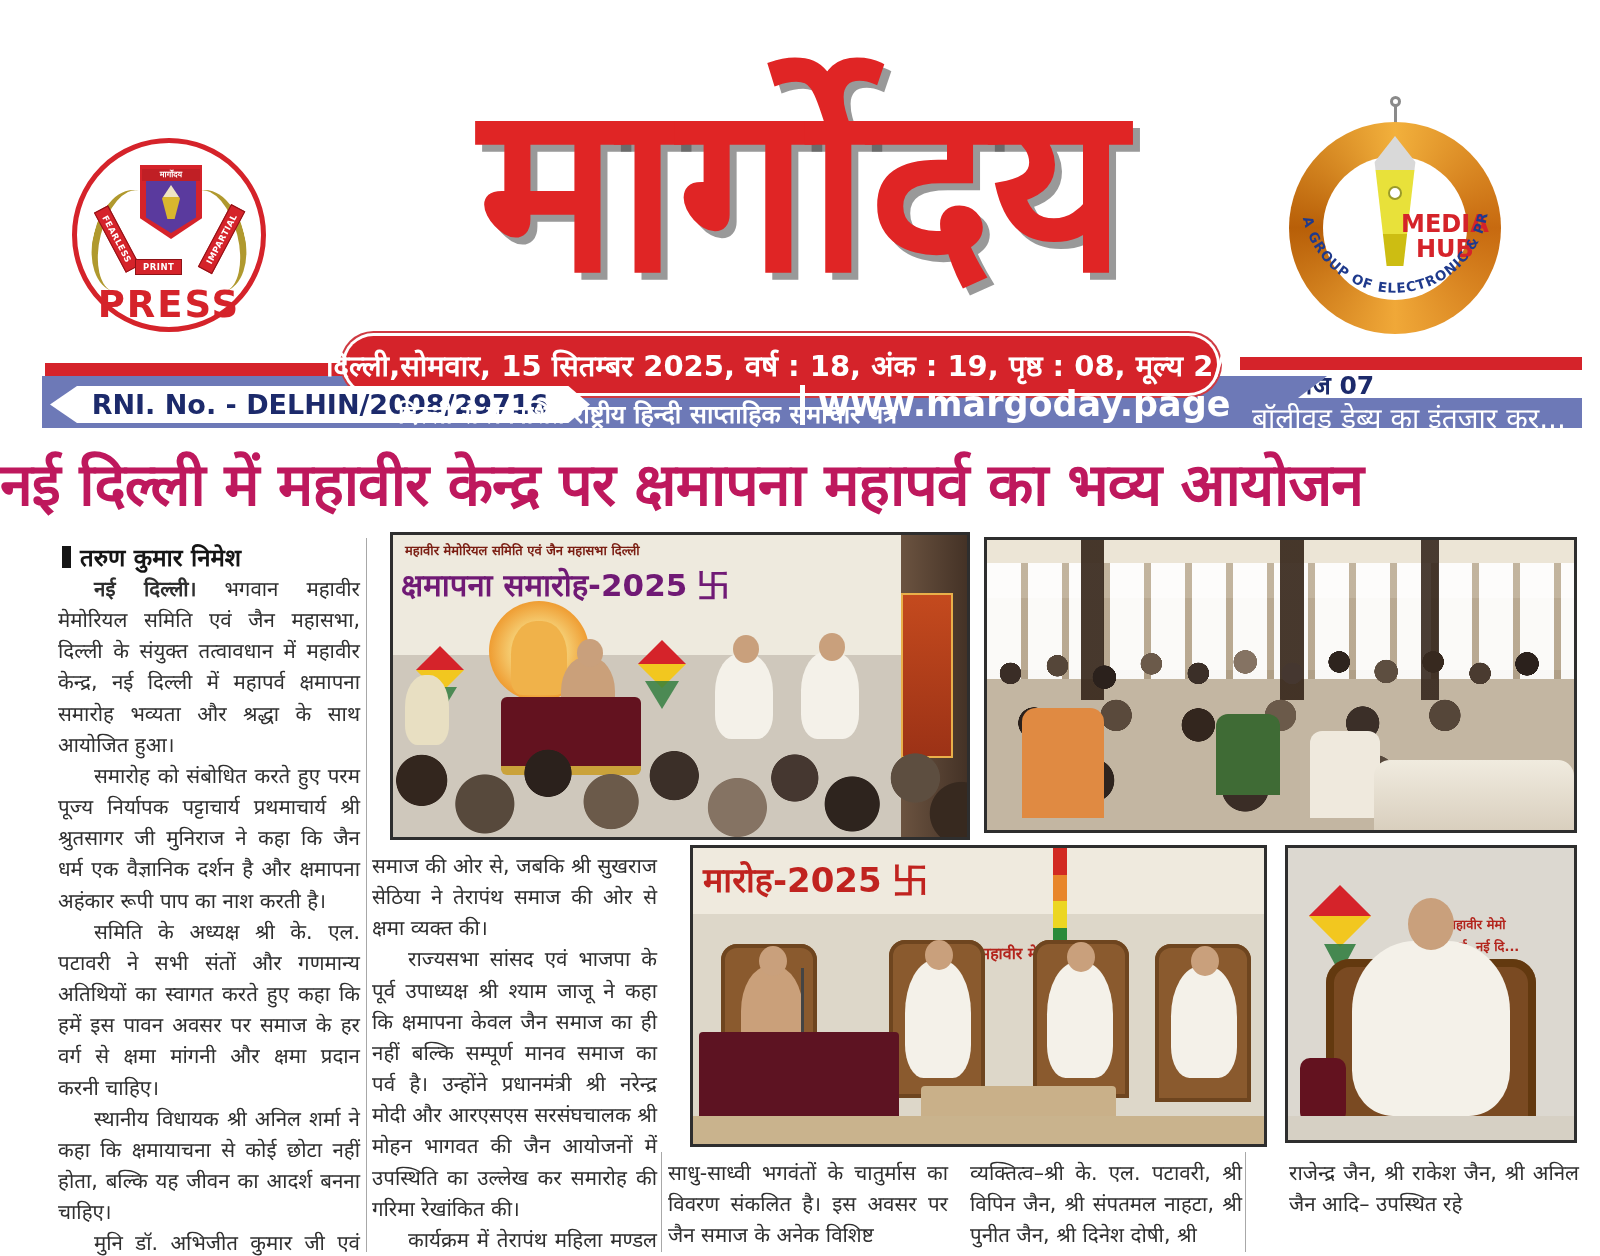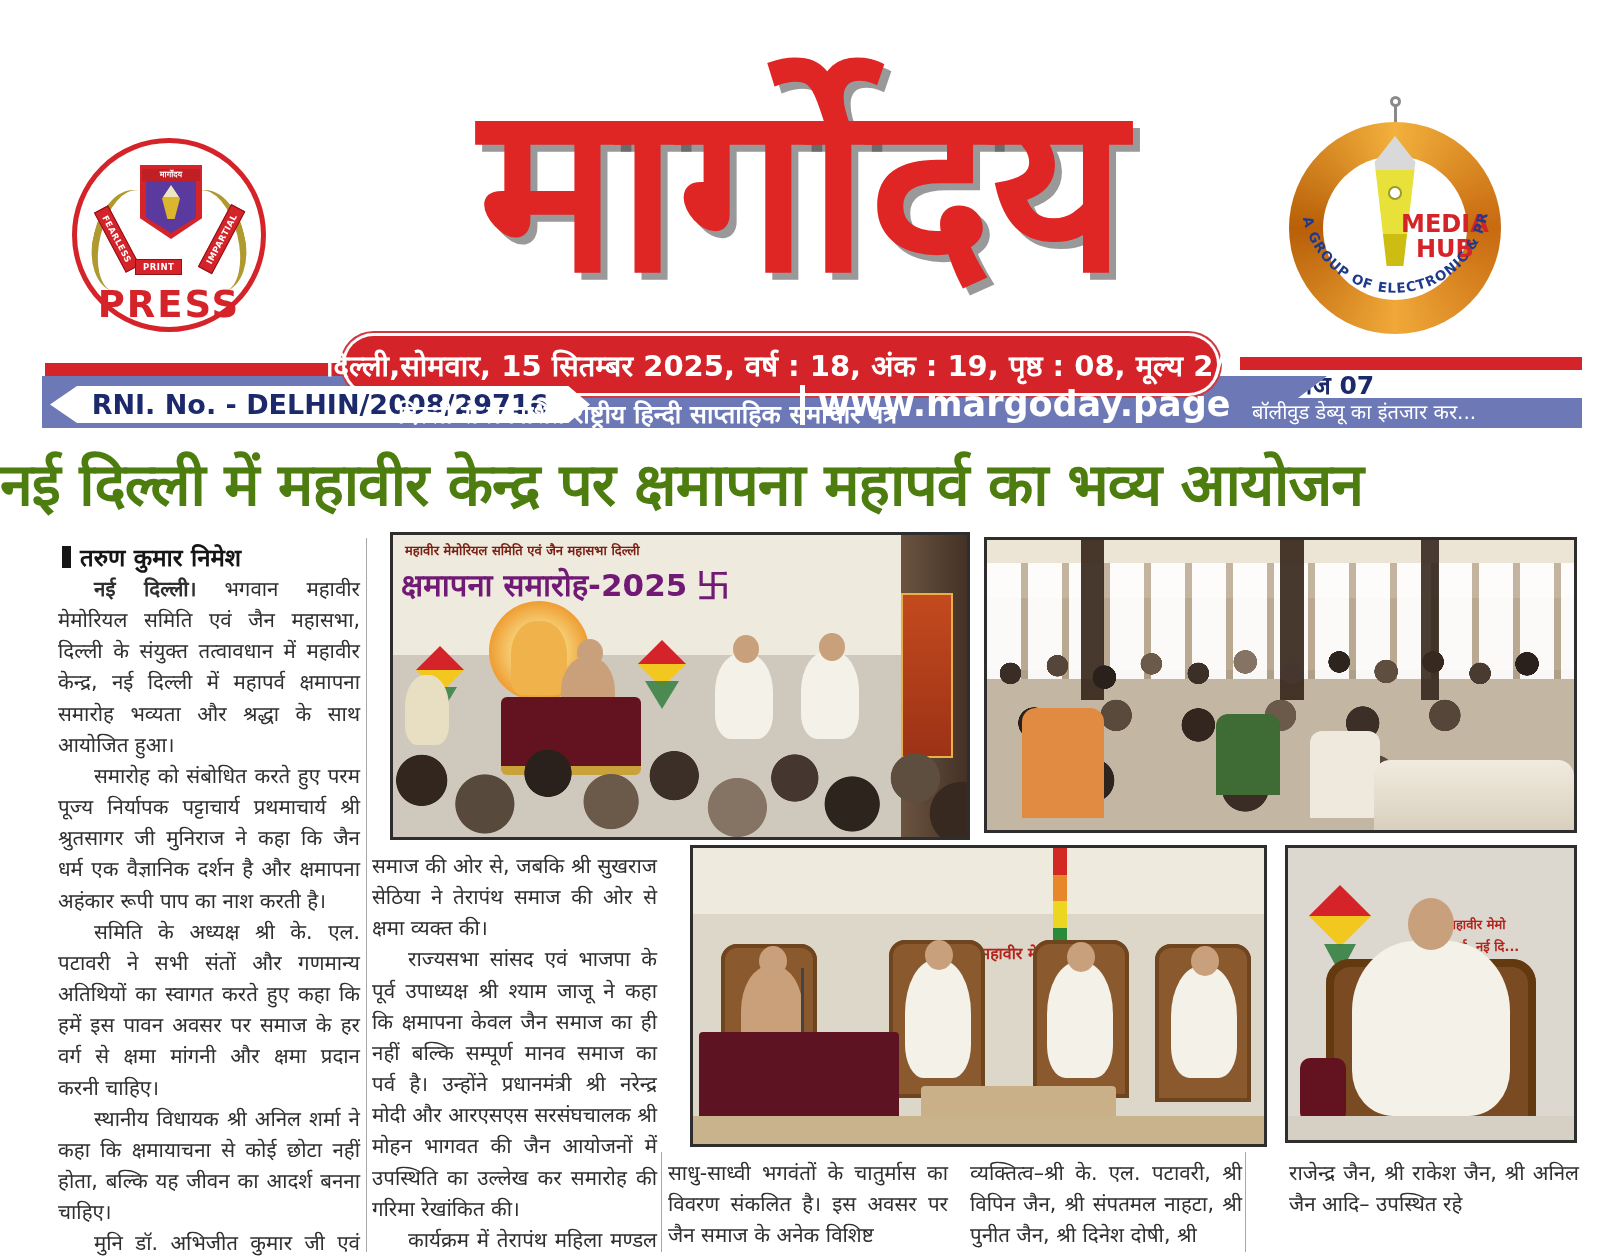--- a/index.html
+++ b/index.html
@@ -72,24 +72,24 @@
     clip-path:polygon(13% 0,100% 0,100% 100%,0 100%);
     display:flex; align-items:center; z-index:6; }
   .page-wedge span { color:#1c2a6b; font-weight:800; font-size:25px; }
   .rni-badge { left:50px; top:386px; width:540px; height:37px; background:#fff; z-index:6;
     clip-path:polygon(0 50%,5% 0,96% 0,100% 50%,96% 100%,5% 100%);
     display:flex; align-items:center; justify-content:center;
     color:#1c2a6b; font-weight:800; font-size:27px; }
   .strip-subtitle { left:398px; top:396px; color:#fff; font-size:25px; font-weight:bold; white-space:nowrap; z-index:6; }
   .strip-divider { left:800px; top:385px; width:5px; height:40px; background:#fff; z-index:6; }
   .strip-site { left:818px; top:384px; color:#fff; font-weight:800; font-size:35px; white-space:nowrap; z-index:6; }
-  .strip-teaser { left:1252px; top:398px; color:#fff; font-size:20px; white-space:nowrap; z-index:7; }
-
-  
-  .headline { left:0; top:442px; width:1272px; text-align:center; color:#4d7c0f;
+  .strip-teaser { left:1252px; top:398px; color:#fff; font-size:28px; white-space:nowrap; z-index:7; }
+
+  
+  .headline { left:0; top:442px; width:1272px; text-align:center; color:#be185d;
     font-weight:800; font-size:59px; white-space:nowrap; letter-spacing:-1px; }
   .byline { left:62px; top:540px; font-size:24px; font-weight:800; color:#151515;
     display:flex; align-items:center; gap:9px; }
   .byline-square { display:inline-block; width:9px; height:22px; background:#151515; }
 
   
   .col p { margin:0; font-size:20.5px; line-height:1.52; text-align:justify;
     text-indent:36px; color:#2f2f2f; }
   .col1 { left:58px; top:574px; width:302px; }
   .col2 { left:372px; top:851px; width:285px; }
@@ -342,20 +342,21 @@
     <div class="p2-pillars"></div>
     <div class="p2-crowd"></div>
     <div class="p2-orange"></div>
     <div class="p2-green"></div>
     <div class="p2-white1"></div>
     <div class="p2-sofa"></div>
   </div>
 
   <div class="photo" id="photo3">
     <div class="p3-banner"></div>
+    <div class="p3-b1">मारोह-2025 卐</div>
     <div class="p3-wall"></div>
     <div class="p3-rainbow"></div>
     <div class="p3-walltext">
       <span>भगवान महावीर मेमोरियल</span>
       <small>दिल्ली-21</small>
     </div>
     <div class="p3-chair" style="left:28px; top:96px;"></div>
     <div class="p3-chair" style="left:196px; top:92px;"></div>
     <div class="p3-chair" style="left:340px; top:92px;"></div>
     <div class="p3-chair" style="left:462px; top:96px;"></div>

